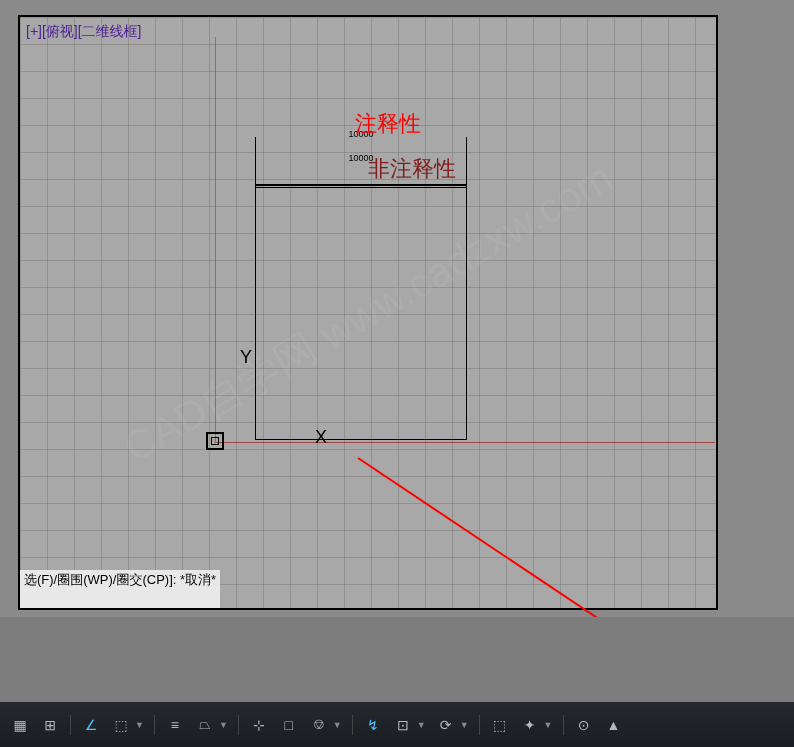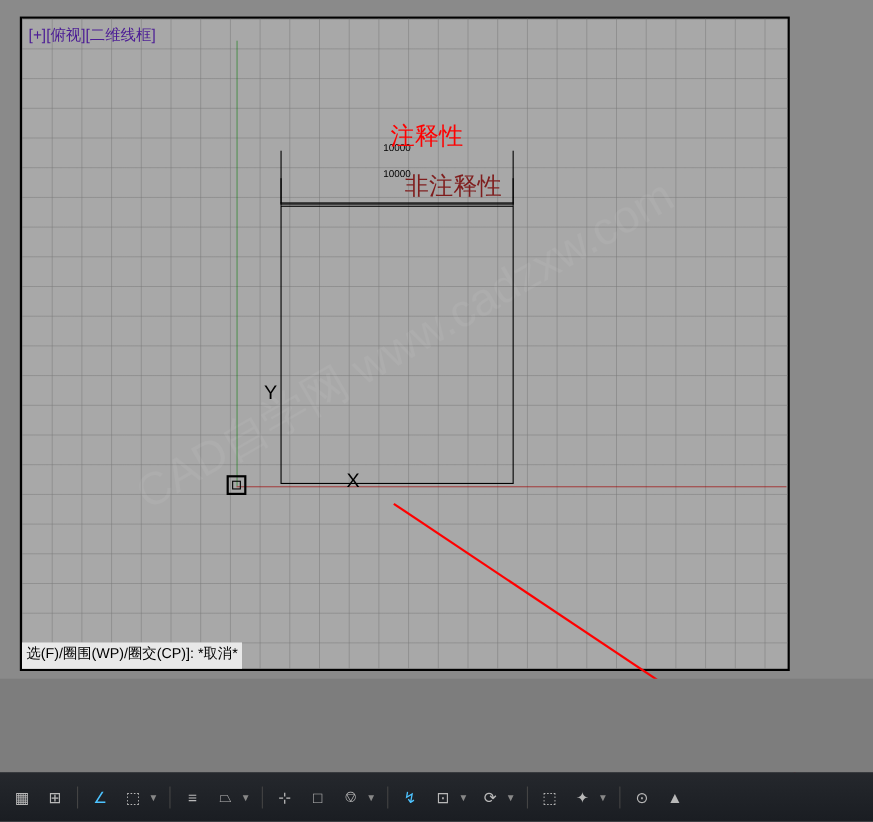--- a/index.html
+++ b/index.html
@@ -186,21 +186,21 @@
       left: 0;
       top: 0;
       width: 100%;
       height: 100%;
       pointer-events: none;
     }
     .command-line {
       position: absolute;
       left: 0;
       bottom: 0;
-      height: 24px;
+      height: 38px;
       background: #e8e8e8;
       font-size: 13px;
       color: #000;
       padding: 1px 4px;
       white-space: nowrap;
     }
     .bottom-bar {
       position: absolute;
       left: 0;
       bottom: 0;

